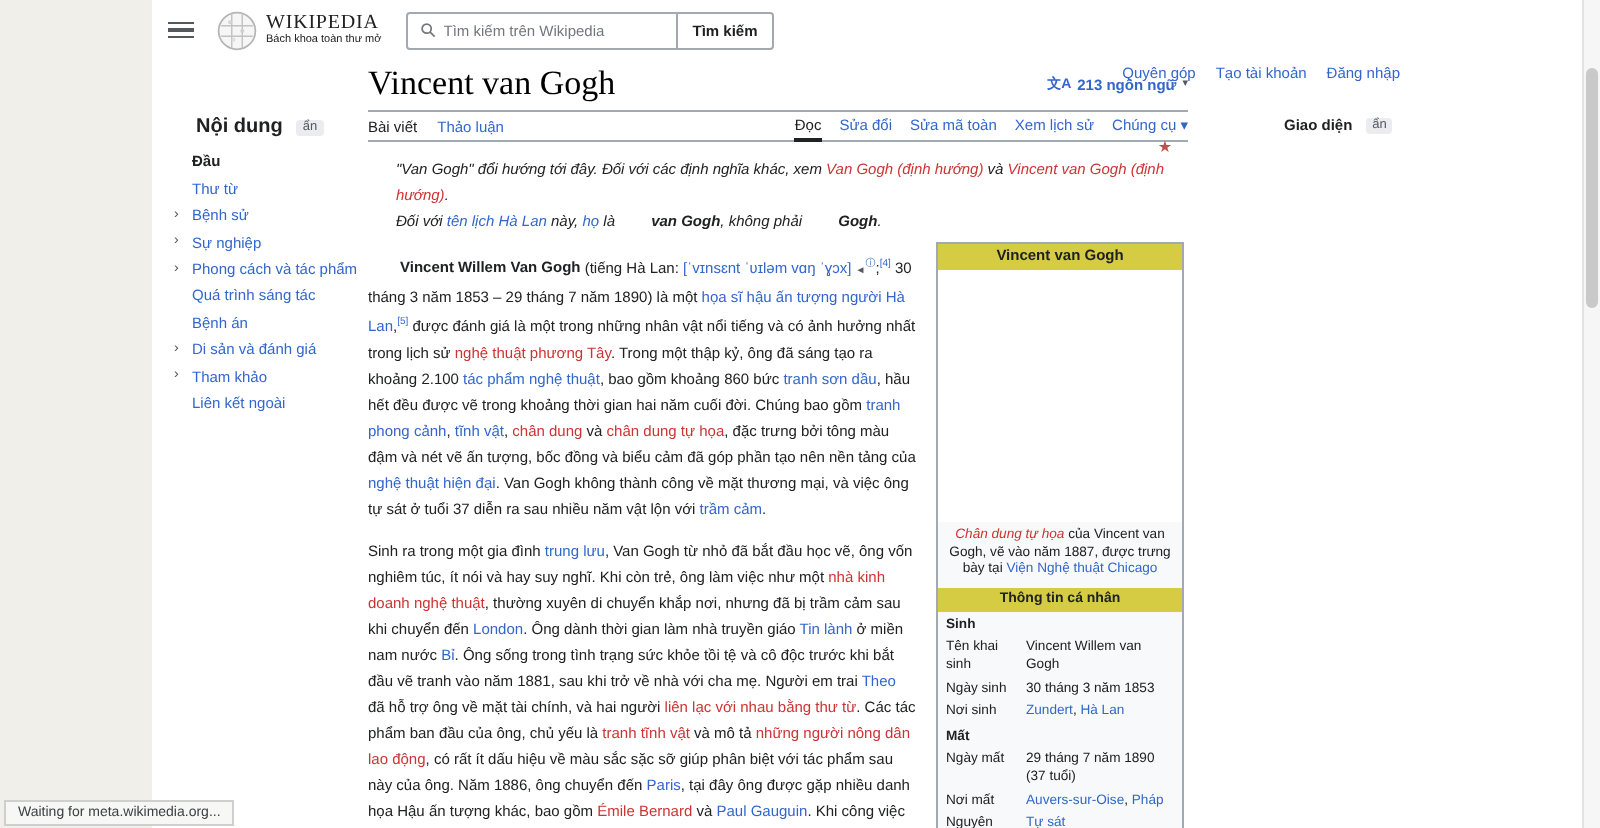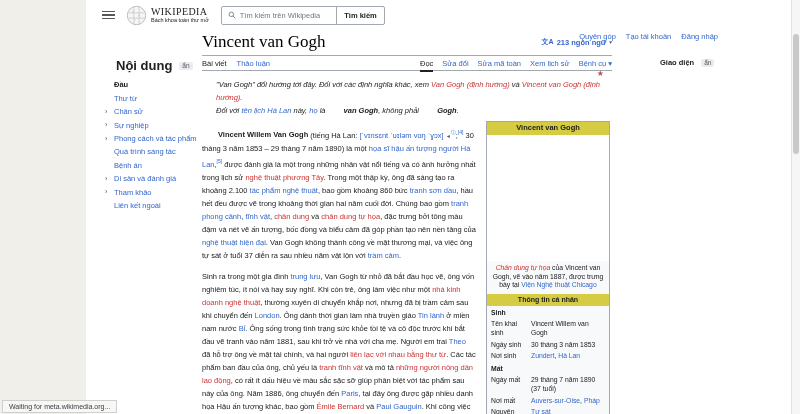--- a/index.html
+++ b/index.html
@@ -2,58 +2,58 @@
 <html><head>
 <meta charset="utf-8">
 <style>
   * { margin:0; padding:0; box-sizing:border-box; }
   html,body { width:800px; height:414px; overflow:hidden; }
   body {
     position:relative; background:#ffffff; color:#202122;
     font-family:"Liberation Sans","DejaVu Sans",sans-serif; font-size:7.5px;
   }
   .left-gutter { position:absolute; left:0; top:0; width:86px; height:414px; background:#f1efe9; }
-  .app { position:absolute; left:94px; top:0; width:706px; height:414px; background:#fff; }
+  .app { position:absolute; left:76px; top:0; width:706px; height:414px; background:#fff; }
 
   
   .top-header { display:flex; align-items:center; height:30px; padding-left:8px; }
   .hamburger { width:13px; height:9px; display:flex; flex-direction:column; justify-content:space-between; cursor:pointer; }
   .hamburger span { display:block; height:1.4px; background:#54595d; }
   .logo { display:flex; align-items:center; gap:4px; margin-left:11px; margin-right:12px; }
   .globe { width:21px; height:21px; }
   .logo-text { line-height:1; }
   .logo-word { font-family:"Liberation Serif","DejaVu Serif",serif; font-size:10px; letter-spacing:.4px; color:#202122; }
   .logo-tag { font-size:5.5px; color:#202122; margin-top:1.5px; }
-  .searchbox { display:flex; align-items:center; width:164px; height:19px; border:1px solid #a2a9b1; border-radius:2px; background:#fff; }
+  .searchbox { display:flex; align-items:center; width:184px; height:19px; border:1px solid #a2a9b1; border-radius:2px; background:#fff; }
   .searchbox .mag { margin:0 4px 0 6px; flex:0 0 auto; }
   .search-input { flex:1; border:0; outline:0; font-size:7.5px; color:#202122; background:transparent; min-width:0;
                   font-family:"Liberation Sans","DejaVu Sans",sans-serif;}
   .search-input::placeholder { color:#72777d; }
   .search-btn { height:100%; border-left:1px solid #a2a9b1; font-weight:bold; font-size:7.5px; padding:0 7px;
                 display:flex; align-items:center; cursor:pointer; white-space:nowrap; }
   .header-links { margin-left:auto; display:flex; gap:10px; padding-right:82px; }
   .header-links span { color:#3366cc; cursor:pointer; white-space:nowrap;margin-top:42px; }
 
   
   .main { display:flex; padding-top:2px; }
   .sidebar { width:108px; flex:0 0 108px; padding:26px 4px 0 10px; }
   .sb-head { display:flex; align-items:center; gap:7px; margin-bottom:6px; }
-  .sb-title { font-weight:bold; font-size:13px; color:#202122;padding-left:12px; }
+  .sb-title { font-weight:bold; font-size:10px; color:#202122;padding-left:12px; }
   .pill { font-size:6.5px; color:#54595d; background:#eaecf0; border-radius:2px; padding:.5px 3px; cursor:pointer; }
   .sb-item { position:relative; padding:2.4px 0 2.4px 10px; color:#3366cc; cursor:pointer; line-height:1.15; }
   .sb-item.active { color:#202122; font-weight:bold; }
   .sb-chev { position:absolute; left:1px; top:2px; color:#54595d; font-size:7px; }
 
   .article { width:410px; flex:0 0 410px; position:relative; }
   .title-row { display:flex; align-items:center; border-bottom:1px solid #a2a9b1; padding-bottom:3px; }
   .page-title { font-family:"Liberation Serif","DejaVu Serif",serif; font-size:17px; font-weight:normal; color:#000; }
   .lang-btn { margin-left:auto; color:#3366cc; font-weight:bold; display:flex; align-items:center; gap:3px; cursor:pointer;text-align:right; }
   .lang-ico { font-size:7px; }
   .chev-down { color:#54595d; font-size:5.5px; }
-  .tabs-row { display:flex; align-items:center; border-bottom:1px solid #a2a9b1; padding-top:3px; height:15px; }
+  .tabs-row { display:flex; align-items:flex-end; border-bottom:1px solid #a2a9b1; padding-top:3px; height:15px; }
   .tabs-left { display:flex; gap:10px; }
   .tabs-right { display:flex; gap:9px; margin-left:auto; }
   .tab { color:#3366cc; cursor:pointer; padding-bottom:2px; white-space:nowrap; }
   .tab.active { color:#202122; }
   .tab.underlined { border-bottom:2px solid #202122; margin-bottom:-1px; }
   .indicator-star { position:absolute; top:38px; right:8px; font-size:8px; color:#c0504d; line-height:1; }
 
   .body-text { padding-top:8px; line-height:12.5px; }
   .hatnote { font-style:italic; padding-left:14px; margin-bottom:1px; }
   .para { margin-top:8px; line-height:13px; text-align:left; }
@@ -129,21 +129,21 @@
   <div class="main">
 
     <div class="sidebar">
       <div class="sb-head">
         <span class="sb-title">Nội dung</span>
         <span class="pill">ẩn</span>
       </div>
       <div id="sidebar-list">
           <div class="sb-item active"><span>Đầu</span></div>
           <div class="sb-item"><span>Thư từ</span></div>
-          <div class="sb-item"><span class="sb-chev">›</span><span>Chân sử</span></div>
+          <div class="sb-item"><span class="sb-chev">›</span><span>Bệnh sử</span></div>
           <div class="sb-item"><span class="sb-chev">›</span><span>Sự nghiệp</span></div>
           <div class="sb-item"><span class="sb-chev">›</span><span>Phong cách và tác phẩm</span></div>
           <div class="sb-item"><span>Quá trình sáng tác</span></div>
           <div class="sb-item"><span>Bệnh án</span></div>
           <div class="sb-item"><span class="sb-chev">›</span><span>Di sản và đánh giá</span></div>
           <div class="sb-item"><span class="sb-chev">›</span><span>Tham khảo</span></div>
           <div class="sb-item"><span>Liên kết ngoài</span></div>
         </div>
     </div>
 
@@ -159,21 +159,21 @@
       <div class="tabs-row">
         <div class="tabs-left" id="tabs-left">
             <div class="tab active">Bài viết</div>
             <div class="tab">Thảo luận</div>
           </div>
         <div class="tabs-right" id="tabs-right">
             <div class="tab active underlined">Đọc</div>
             <div class="tab">Sửa đổi</div>
             <div class="tab">Sửa mã toàn</div>
             <div class="tab">Xem lịch sử</div>
-            <div class="tab">Bệnh cụ ▾</div>
+            <div class="tab">Chúng cụ ▾</div>
           </div>
       </div>
       <div class="indicator-star">★</div>
 
       <div class="body-text">
         <div class="hatnote"><span class="seg-pl">"Van Gogh" đổi hướng tới đây. Đối với các định nghĩa khác, xem </span><span class="seg-r">Van Gogh (định hướng)</span><span class="seg-pl"> và </span><span class="seg-r">Vincent van Gogh (định hướng)</span><span class="seg-pl">.</span></div>
         <div class="hatnote"><span class="seg-pl">Đối với </span><span class="seg-l">tên lịch Hà Lan</span><span class="seg-pl"> này, </span><span class="seg-l">họ</span><span class="seg-pl"> là </span><span class="seg-b">van Gogh</span><span class="seg-pl">, không phải </span><span class="seg-b">Gogh</span><span class="seg-pl">.</span></div>
 
         <div class="infobox">
           <div class="ib-title">Vincent van Gogh</div>

